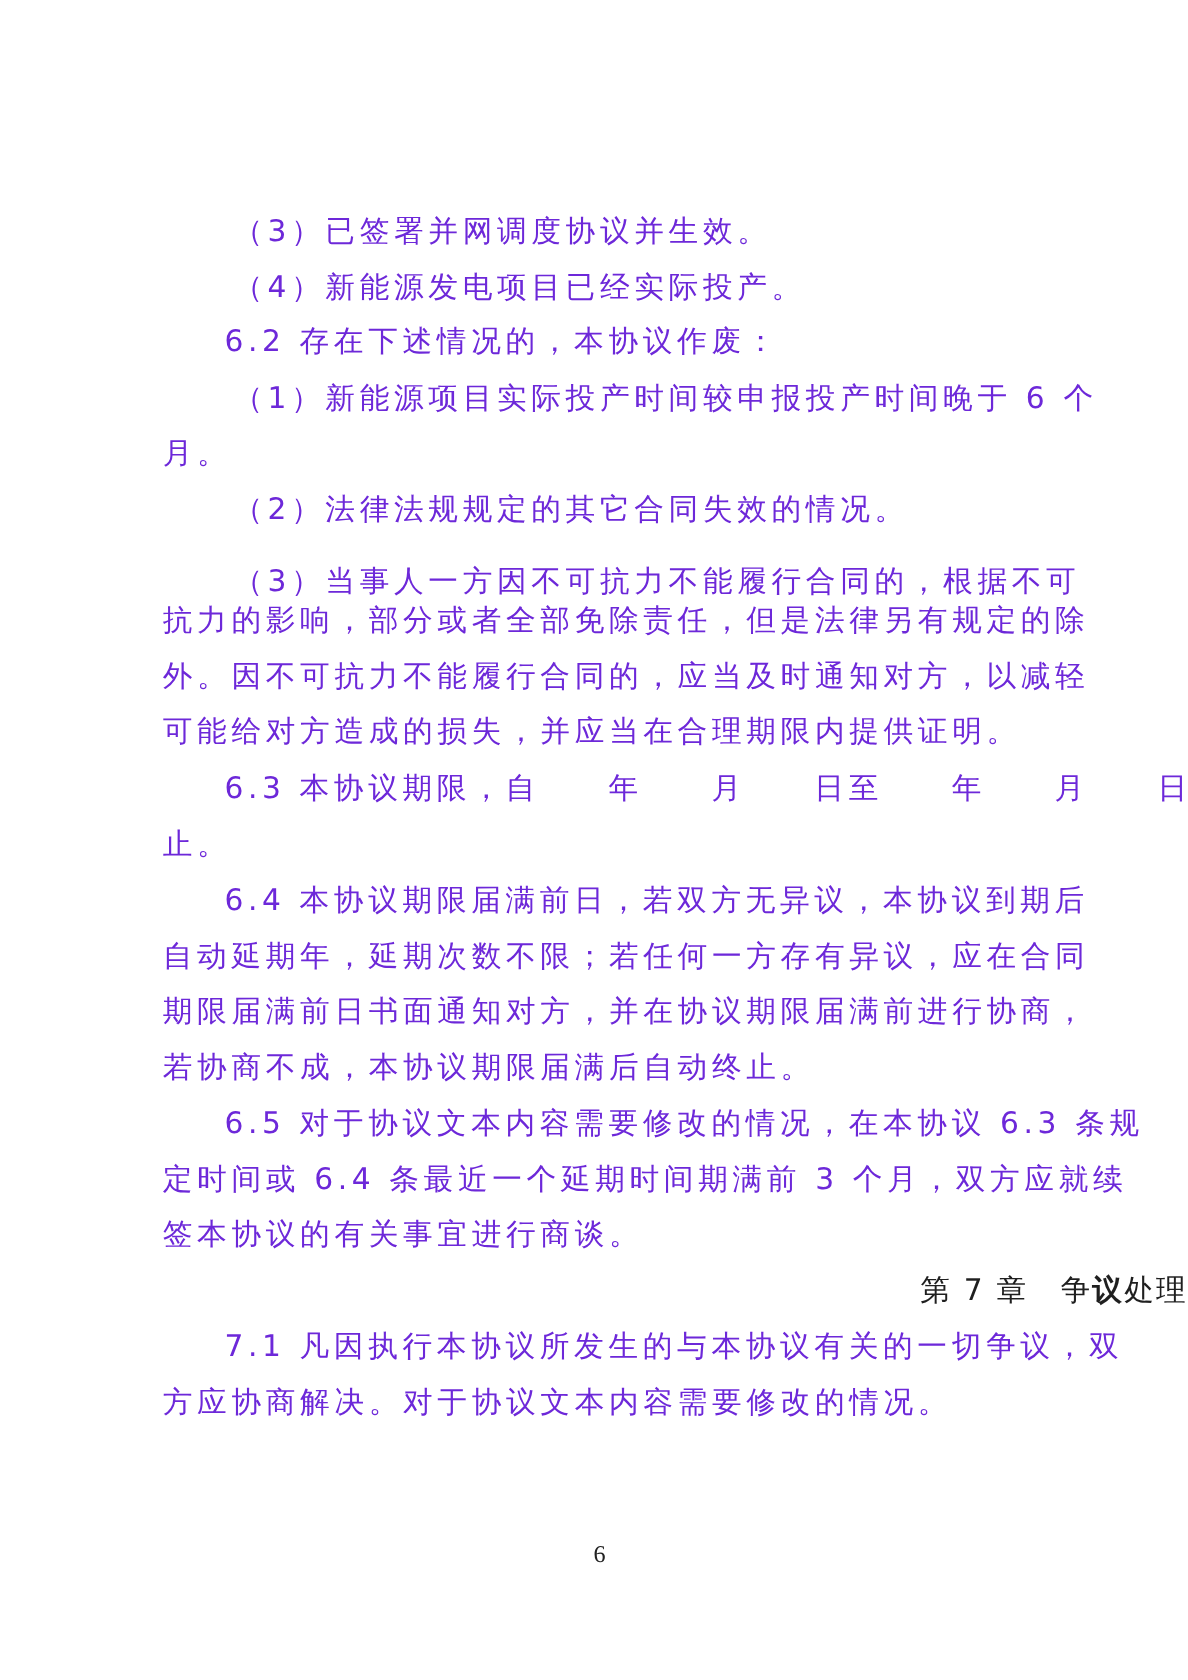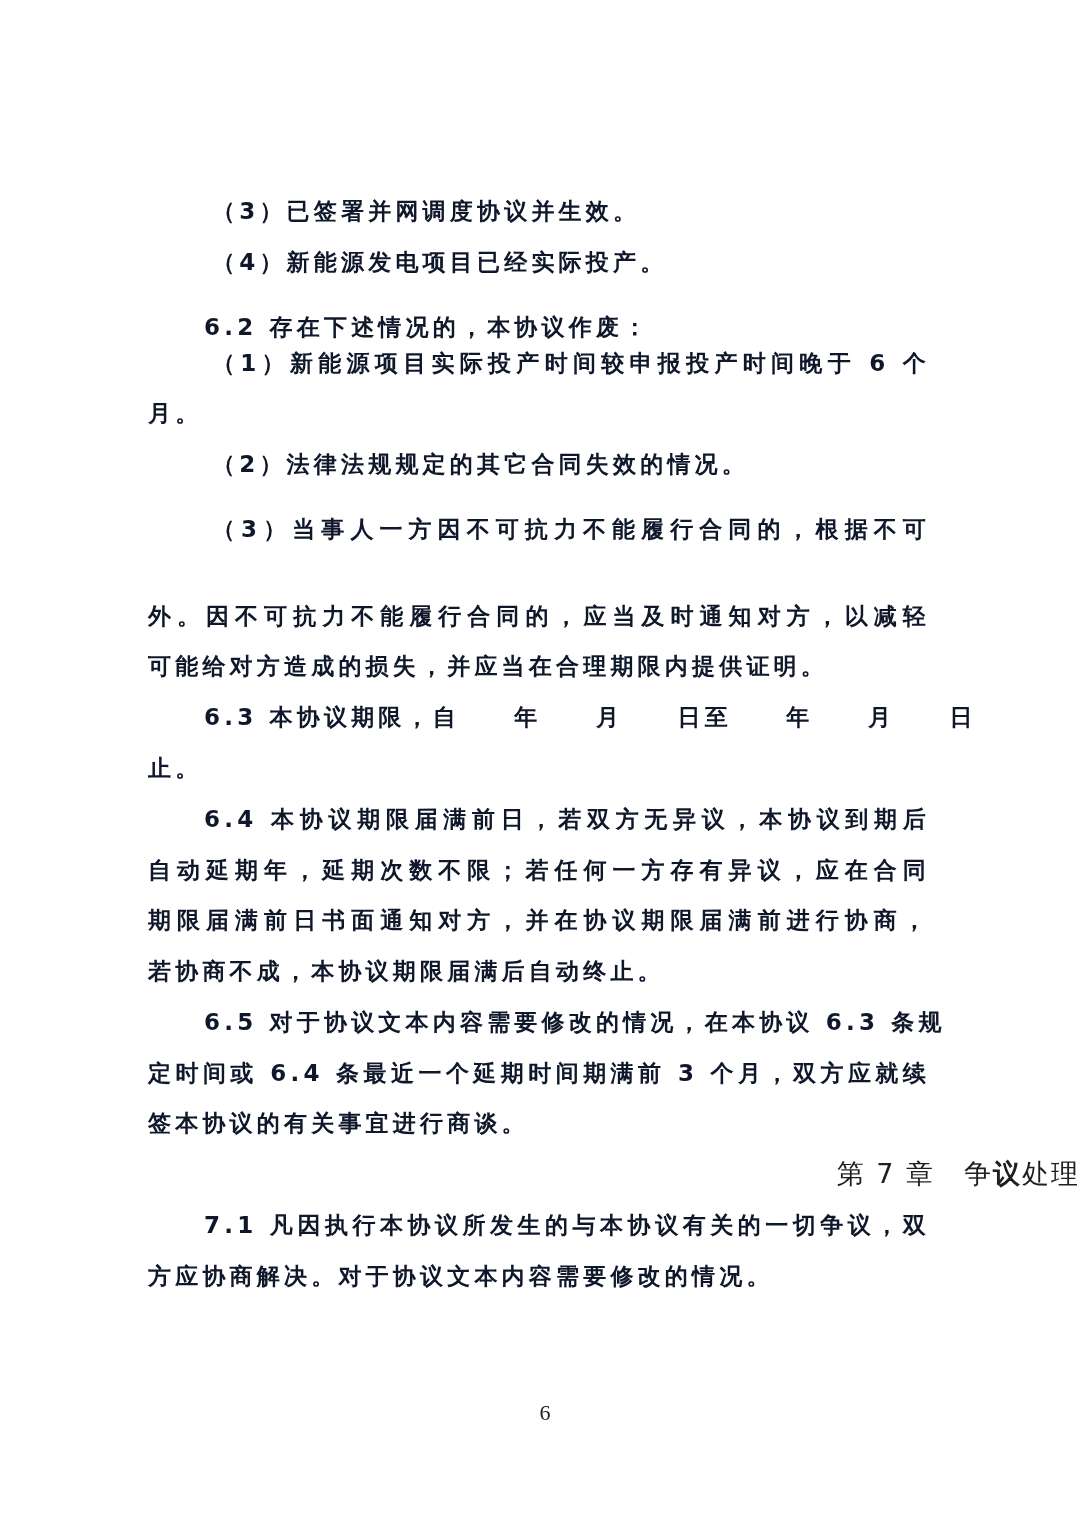--- a/index.html
+++ b/index.html
@@ -21,25 +21,24 @@
       width: 1080px;
       height: 1527px;
       background: #ffffff;
     }
     .line {
       position: absolute;
       left: 148px;
       width: 782px;
       height: 50px;
       line-height: 50px;
-      font-size: 23px;
+      font-size: 27px;
       letter-spacing: 4.2px;
       white-space: nowrap;
-      color: #0f172a;
-      font-weight: bold;
+      color: #6d28d9;
     }
     .indent { left: 204px; width: 726px; }
     .item { left: 212px; width: 718px; }
     .justify {
       text-align: justify;
       text-align-last: justify;
     }
     .heading {
       position: absolute;
       left: 0;
@@ -63,25 +62,26 @@
       color: #222222;
     }
   </style>
 </head>
 <body>
 
 <div class="page">
 
   <div class="line item" style="top:186px">（3）已签署并网调度协议并生效。</div>
   <div class="line item" style="top:237px">（4）新能源发电项目已经实际投产。</div>
-  <div class="line indent" style="top:302px">6.2 存在下述情况的，本协议作废：</div>
+  <div class="line indent" style="top:286px">6.2 存在下述情况的，本协议作废：</div>
   <div class="line item justify" style="top:338px">（1）新能源项目实际投产时间较申报投产时间晚于 6 个</div>
   <div class="line" style="top:388px">月。</div>
   <div class="line item" style="top:439px">（2）法律法规规定的其它合同失效的情况。</div>
   <div class="line item justify" style="top:504px">（3）当事人一方因不可抗力不能履行合同的，根据不可</div>
+  <div class="line justify" style="top:540px">抗力的影响，部分或者全部免除责任，但是法律另有规定的除</div>
   <div class="line justify" style="top:591px">外。因不可抗力不能履行合同的，应当及时通知对方，以减轻</div>
   <div class="line" style="top:641px">可能给对方造成的损失，并应当在合理期限内提供证明。</div>
   <div class="line indent justify" style="top:692px">6.3 本协议期限，自　　年　　月　　日至　　年　　月　　日</div>
   <div class="line" style="top:743px">止。</div>
   <div class="line indent justify" style="top:794px">6.4 本协议期限届满前日，若双方无异议，本协议到期后</div>
   <div class="line justify" style="top:895px">期限届满前日书面通知对方，并在协议期限届满前进行协商，</div>
   <div class="line justify" style="top:845px">自动延期年，延期次数不限；若任何一方存有异议，应在合同</div>
   <div class="line" style="top:946px">若协商不成，本协议期限届满后自动终止。</div>
   <div class="line indent justify" style="top:997px">6.5 对于协议文本内容需要修改的情况，在本协议 6.3 条规</div>
   <div class="line justify" style="top:1048px">定时间或 6.4 条最近一个延期时间期满前 3 个月，双方应就续</div>

